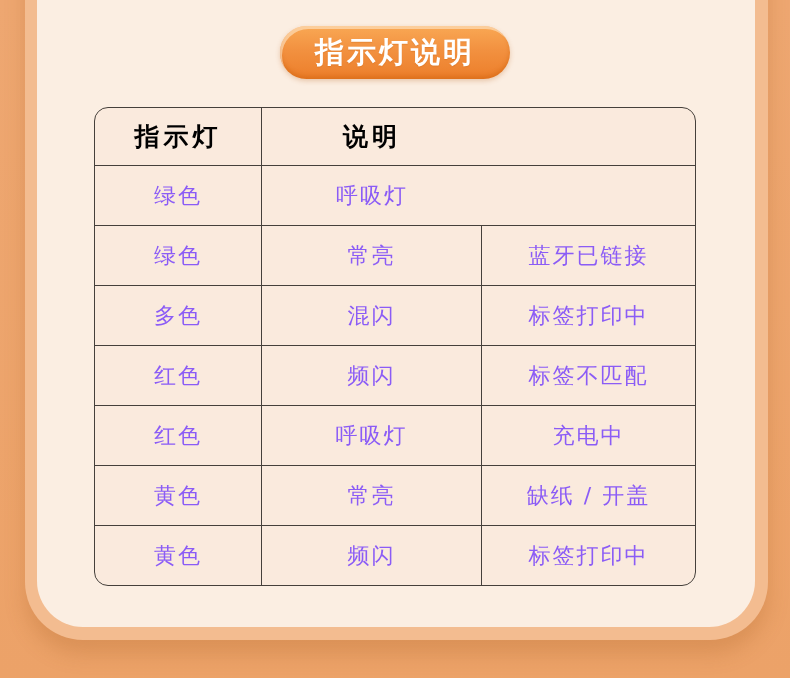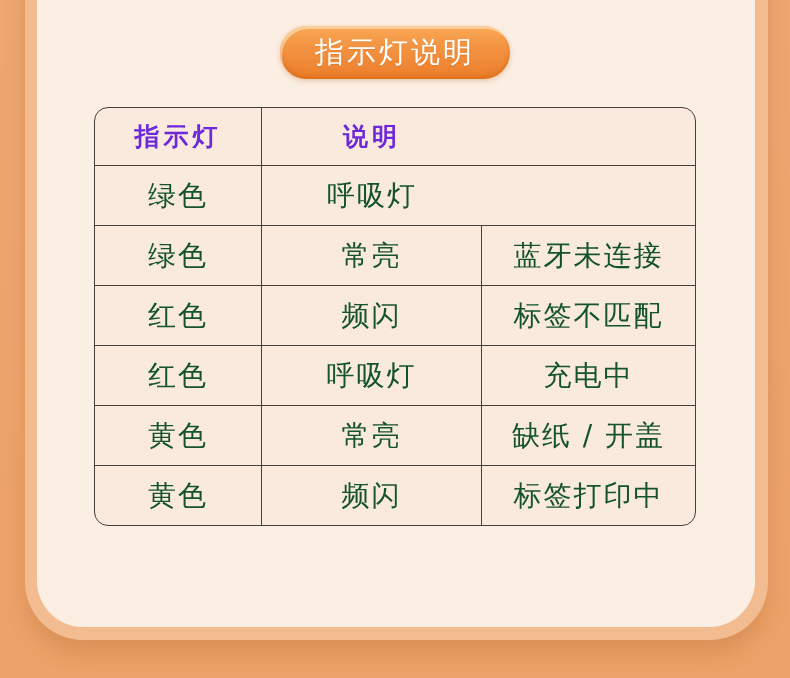--- a/index.html
+++ b/index.html
@@ -48,21 +48,21 @@
       inset 2px 3px 0 rgba(255, 238, 215, 0.55),
       inset 0 -3px 4px rgba(205, 95, 10, 0.45),
       0 2px 5px rgba(188, 104, 38, 0.30);
     display: flex;
     align-items: center;
     justify-content: center;
   }
   .badge-label {
     color: #FFFFFF;
     font-size: 29px;
-    font-weight: normal;
+    font-weight: bold;
     letter-spacing: 3px;
     text-shadow: 0 1px 1px rgba(200, 100, 20, 0.35);
   }
 
   
   .tbl {
     position: absolute;
     left: 94px;
     top: 107px;
     width: 602px;
@@ -78,27 +78,27 @@
     height: 59px;
     border-bottom: 1px solid #45403B;
   }
   .row.header { height: 57px; }
   .row:last-child { border-bottom: none; }
   .cell {
     display: flex;
     align-items: center;
     justify-content: center;
     border-right: 1px solid #45403B;
-    color: #14532d;
-    font-size: 28px;
+    color: #8b5cf6;
+    font-size: 22px;
     letter-spacing: 2px;
   }
   .cell:last-child { border-right: none; }
   .row.header .cell {
-    color: #6d28d9;
+    color: #000000;
     font-weight: bold;
     font-size: 25px;
     letter-spacing: 4px;
   }
 </style>
 </head>
 <body>
 
 <div class="card-halo"></div>
 <div class="card"></div>
@@ -114,23 +114,28 @@
   </div>
 
   <div class="row">
     <div class="cell">绿色</div>
     <div class="cell">呼吸灯</div>
   </div>
 
   <div class="row">
     <div class="cell">绿色</div>
     <div class="cell">常亮</div>
-    <div class="cell">蓝牙未连接</div>
+    <div class="cell">蓝牙已链接</div>
   </div>
 
+  <div class="row">
+    <div class="cell">多色</div>
+    <div class="cell">混闪</div>
+    <div class="cell">标签打印中</div>
+  </div>
 
   <div class="row">
     <div class="cell">红色</div>
     <div class="cell">频闪</div>
     <div class="cell">标签不匹配</div>
   </div>
 
   <div class="row">
     <div class="cell">红色</div>
     <div class="cell">呼吸灯</div>

